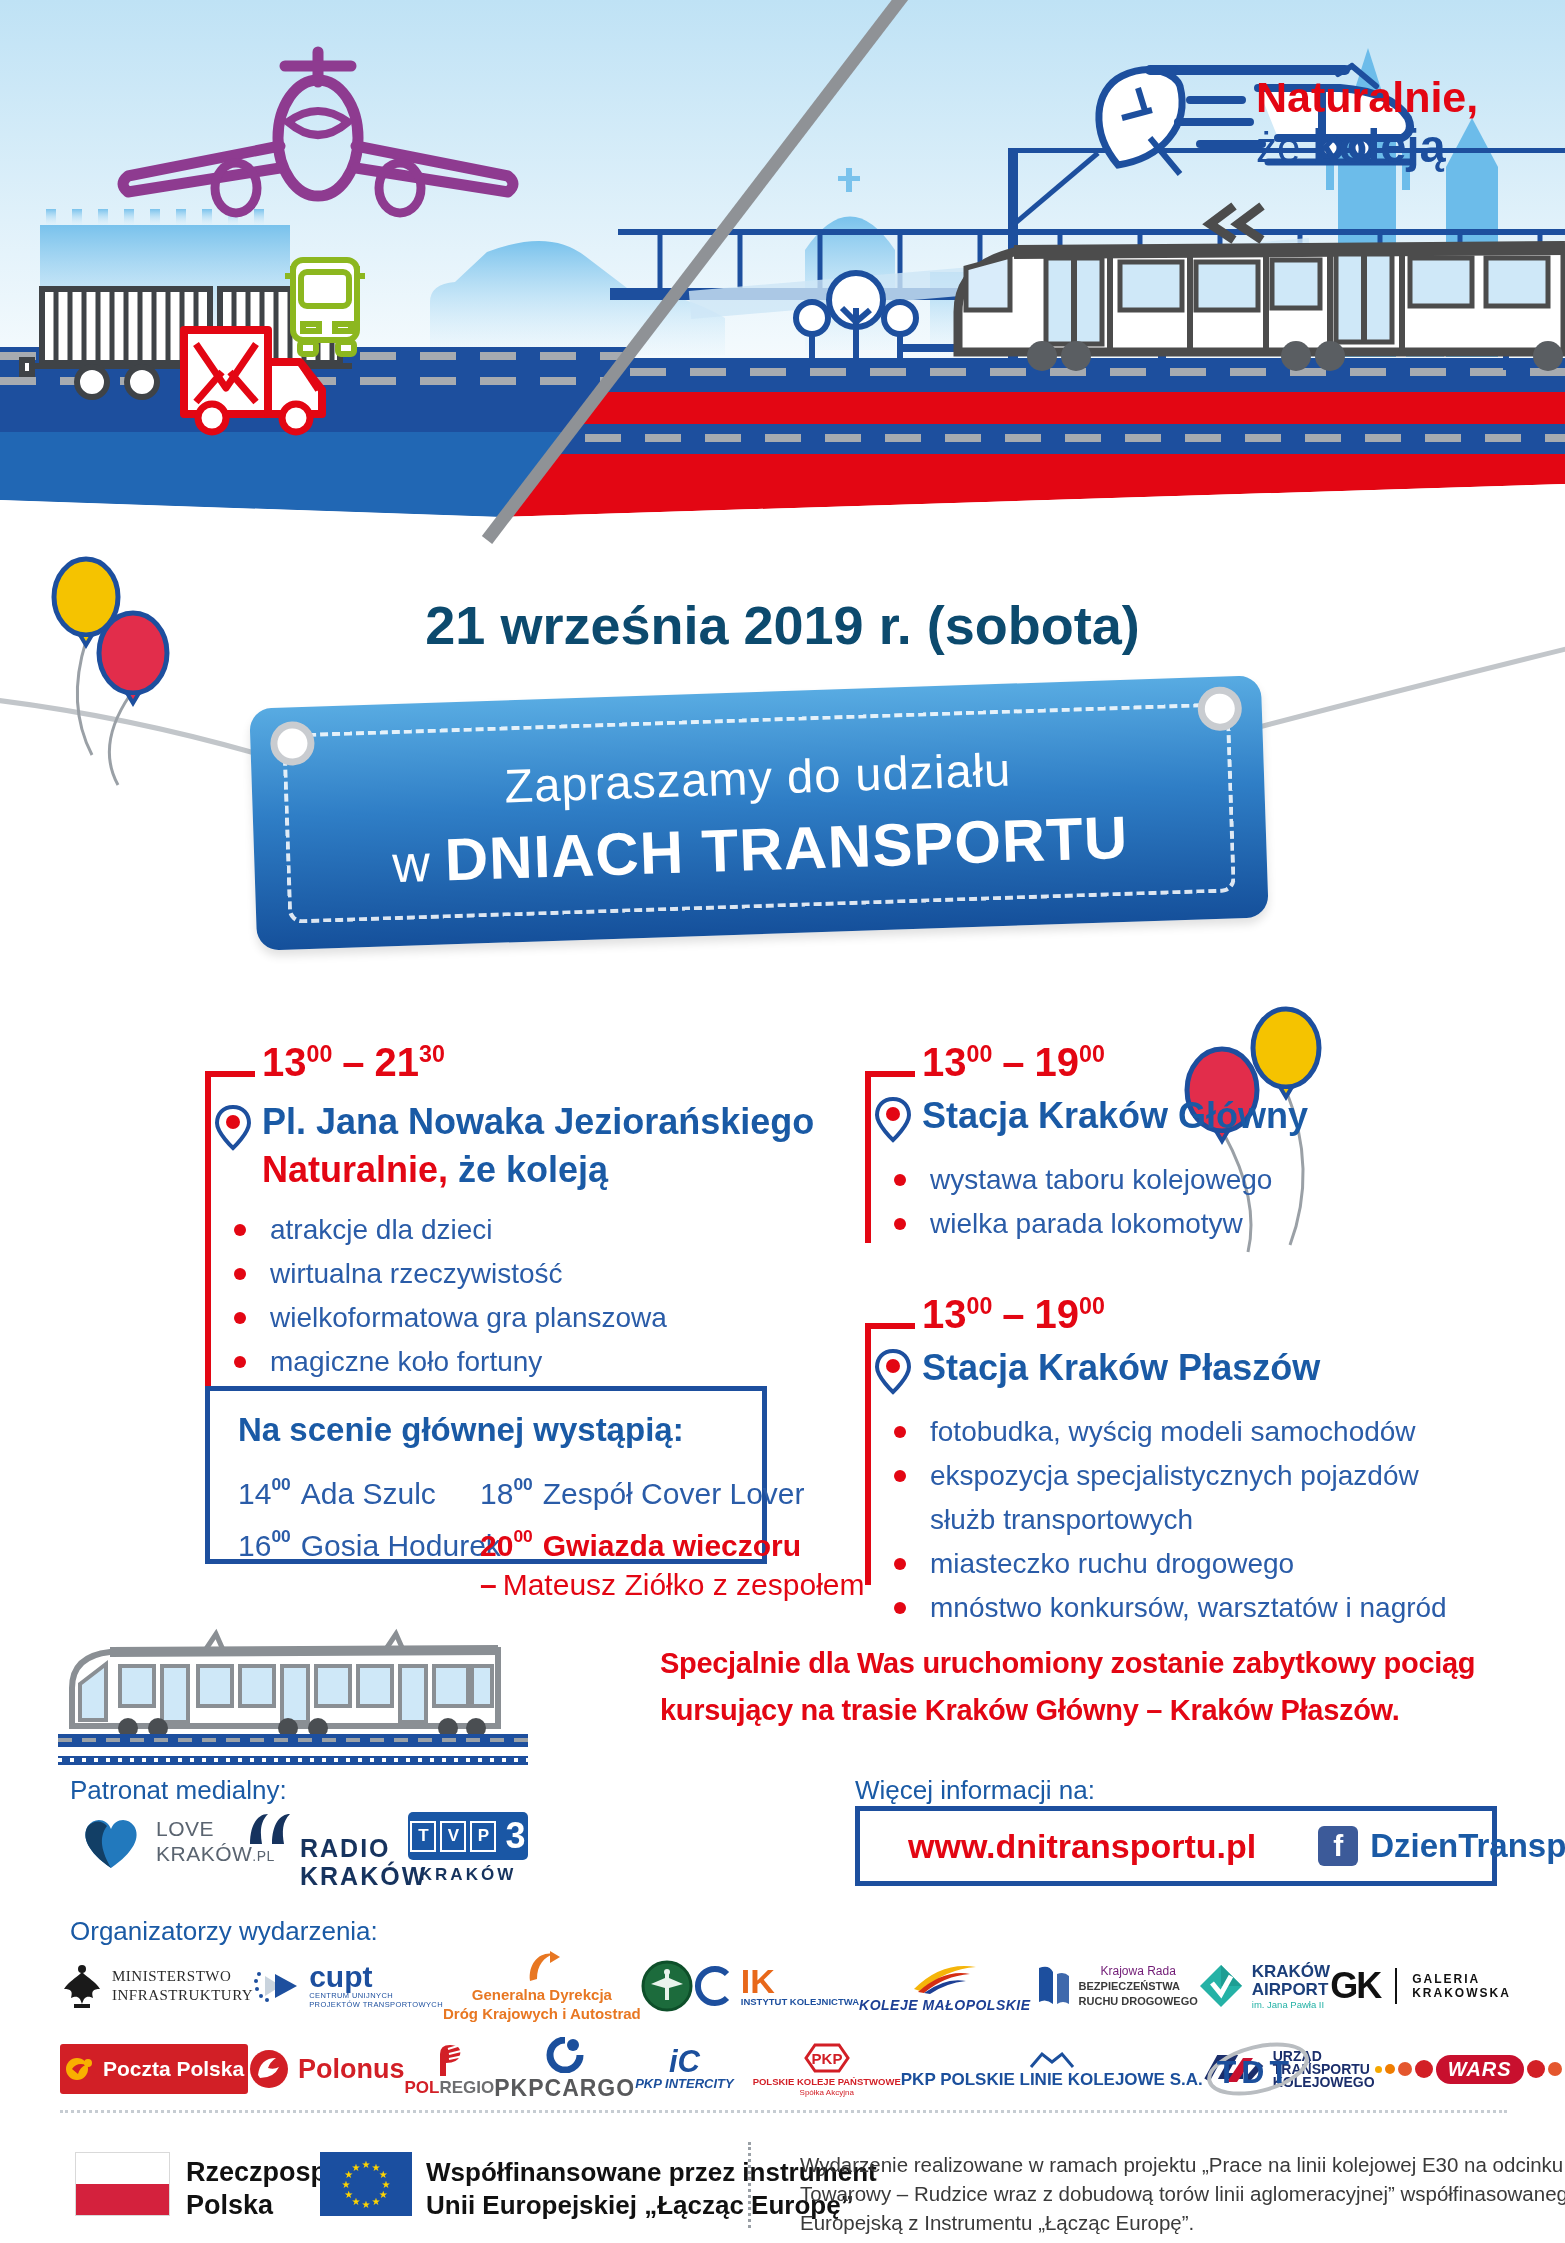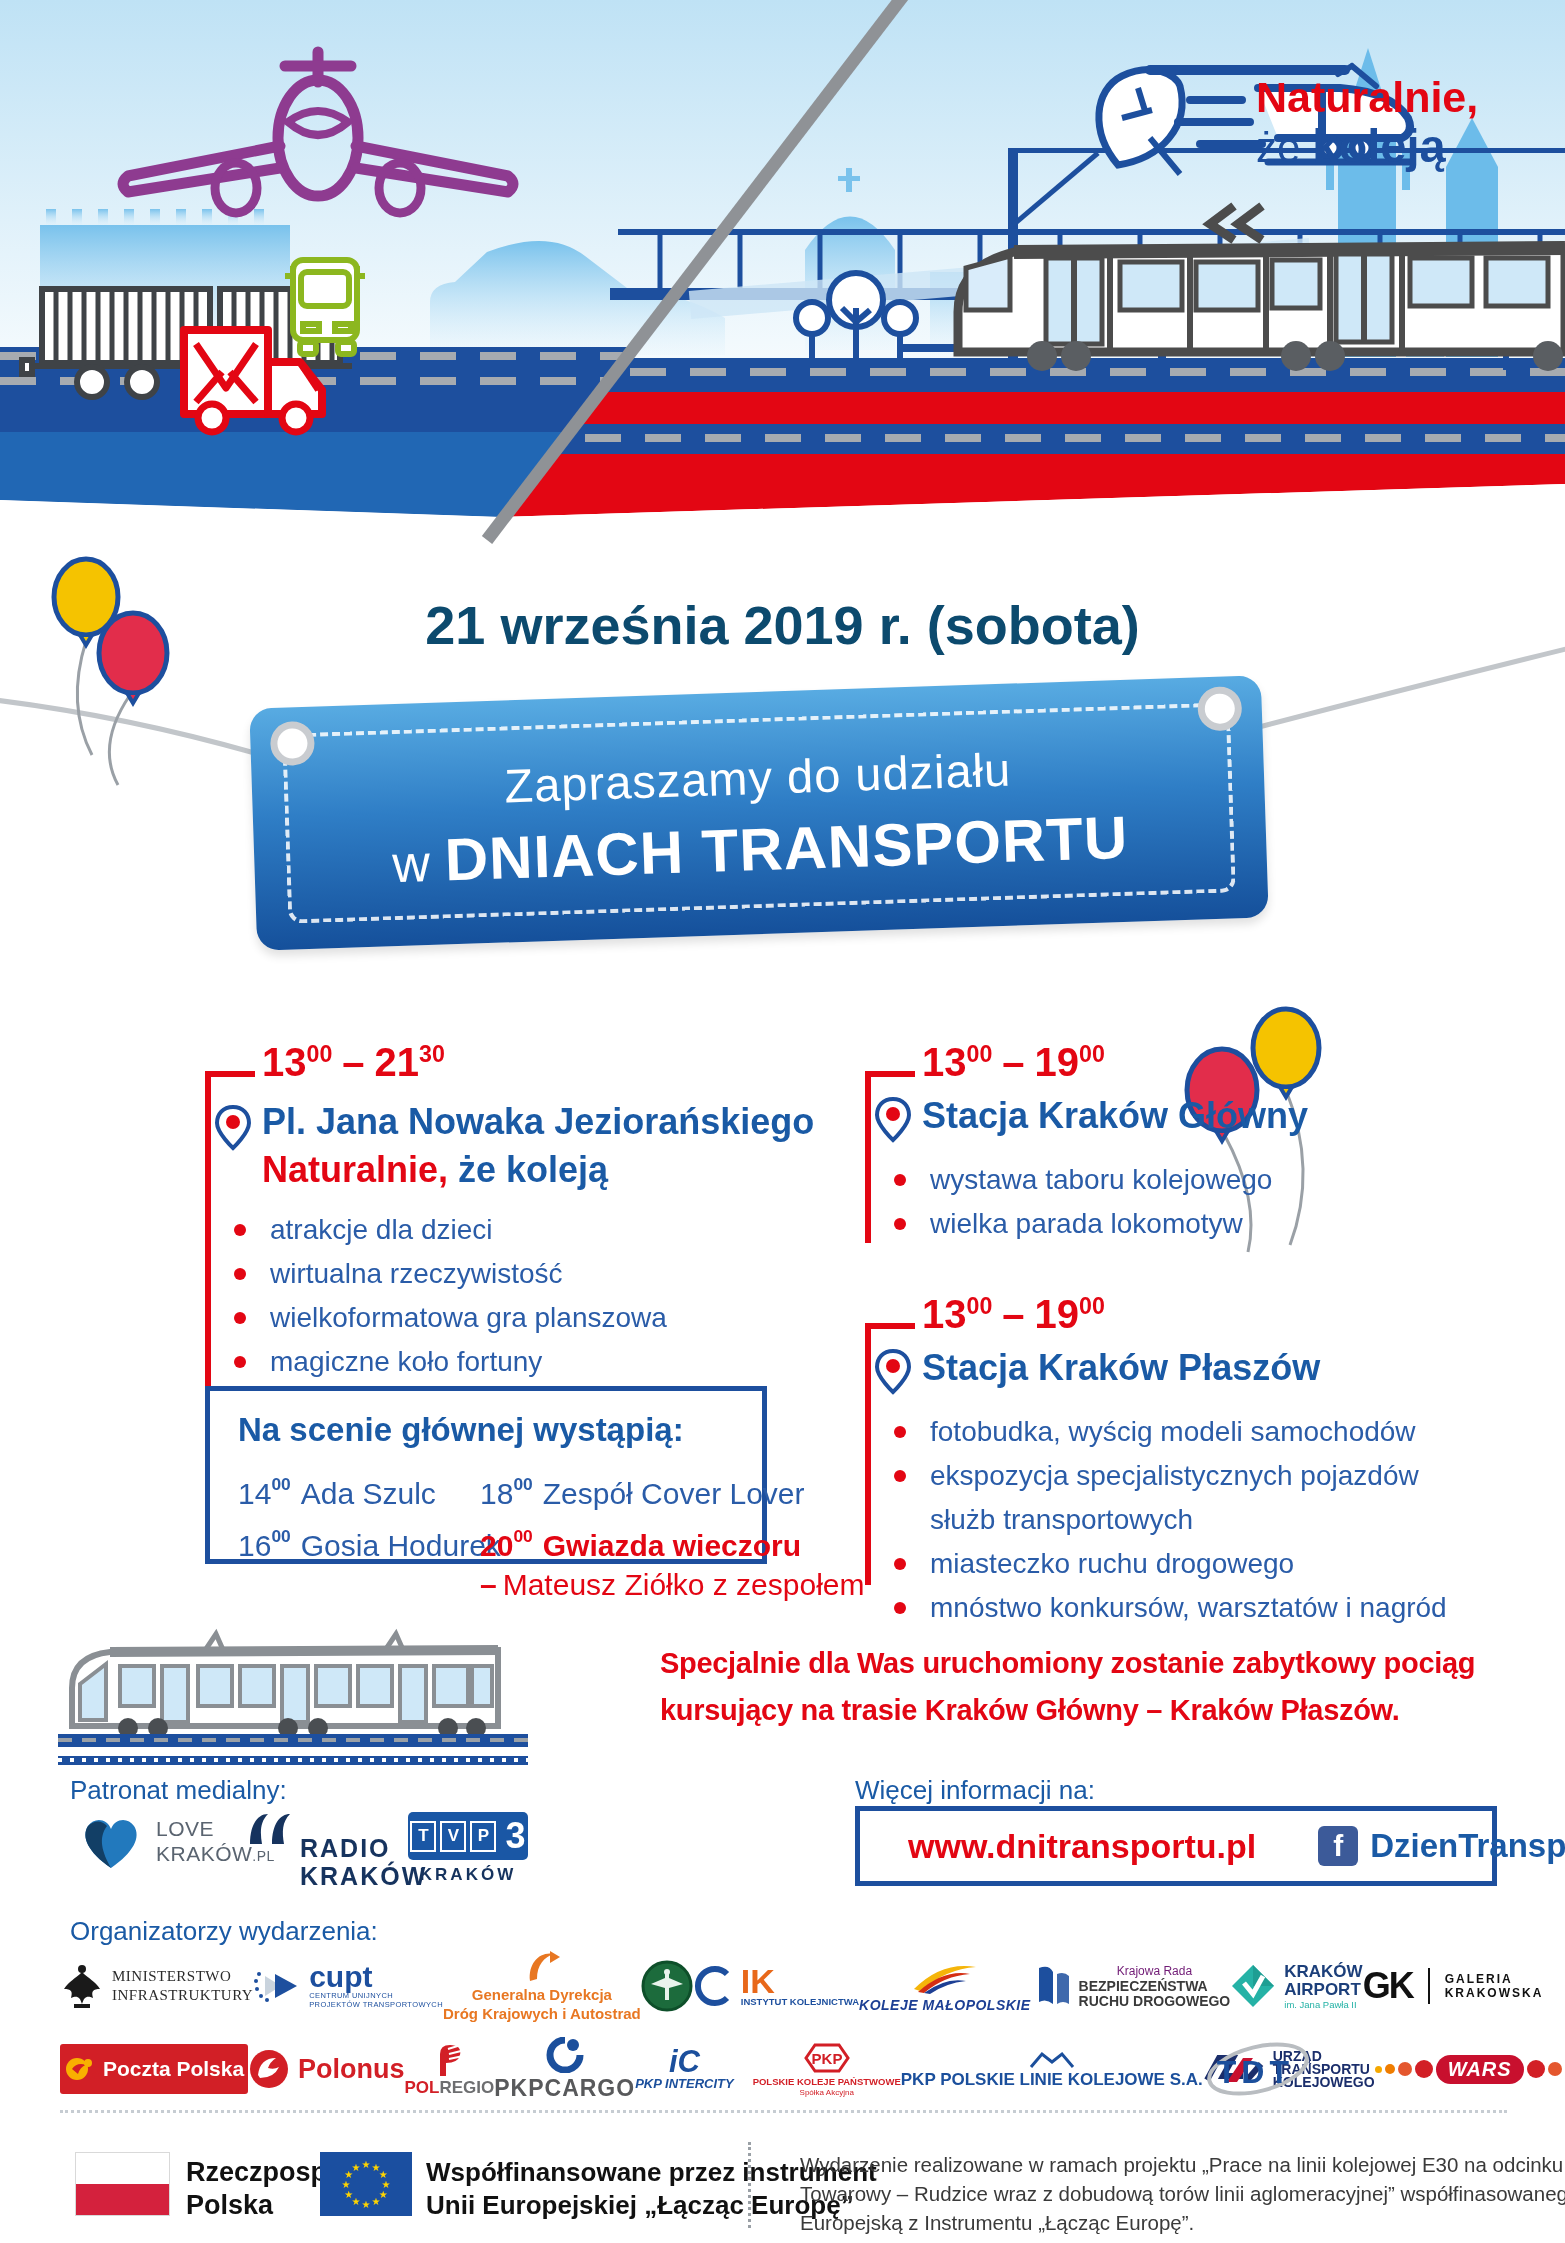--- a/index.html
+++ b/index.html
@@ -74,21 +74,21 @@
   .org{display:flex;align-items:center;gap:8px;white-space:nowrap;}
   .org .stack{display:flex;flex-direction:column;justify-content:center;}
   .t-min{font-size:15px;color:#2b2b2b;letter-spacing:0.5px;line-height:19px;font-family:"Liberation Serif",serif;}
   .t-cupt{font-size:30px;font-weight:800;color:#1d4f9e;line-height:28px;}
   .t-cupt-s{font-size:7.5px;color:#1d4f9e;line-height:9px;letter-spacing:0.4px;}
   .t-gddkia{font-size:15px;font-weight:800;color:#e87722;line-height:19px;text-align:center;}
   .t-ik{font-size:34px;font-weight:900;color:#e8681a;line-height:30px;}
   .t-ik-s{font-size:9.5px;font-weight:800;color:#1d4f9e;}
   .t-km{font-size:14px;font-weight:800;font-style:italic;color:#1d3f94;letter-spacing:0.5px;}
   .t-krb1{font-size:12px;color:#701a75;line-height:15px;text-align:center;}
-  .t-krb2{font-size:14px;font-weight:800;color:#3a3a3a;line-height:15px;}
+  .t-krb2{font-size:11px;font-weight:800;color:#3a3a3a;line-height:15px;}
   .t-air{font-size:17px;font-weight:800;color:#1c3f7a;line-height:18px;}
   .t-air-s{font-size:9.5px;color:#25b2a6;}
   .t-gk{font-size:36px;font-weight:900;color:#111;letter-spacing:-2px;}
   .gk-sep{width:2px;height:36px;background:#111;margin:0 7px;}
   .t-gk-s{font-size:12px;font-weight:800;color:#111;letter-spacing:2px;line-height:14px;}
   .poczta{width:188px;height:50px;background:#d21f26;border-radius:3px;display:flex;align-items:center;justify-content:center;gap:9px;}
   .poczta span{color:#fff;font-size:21px;font-weight:700;}
   .t-polonus{font-size:27px;font-weight:800;color:#d21f26;}
   .t-preg1{font-size:17px;font-weight:800;color:#d21f26;} .t-preg2{font-size:17px;font-weight:800;color:#6d6e70;}
   .t-cargo{font-size:23px;font-weight:800;color:#58595b;letter-spacing:1px;}

